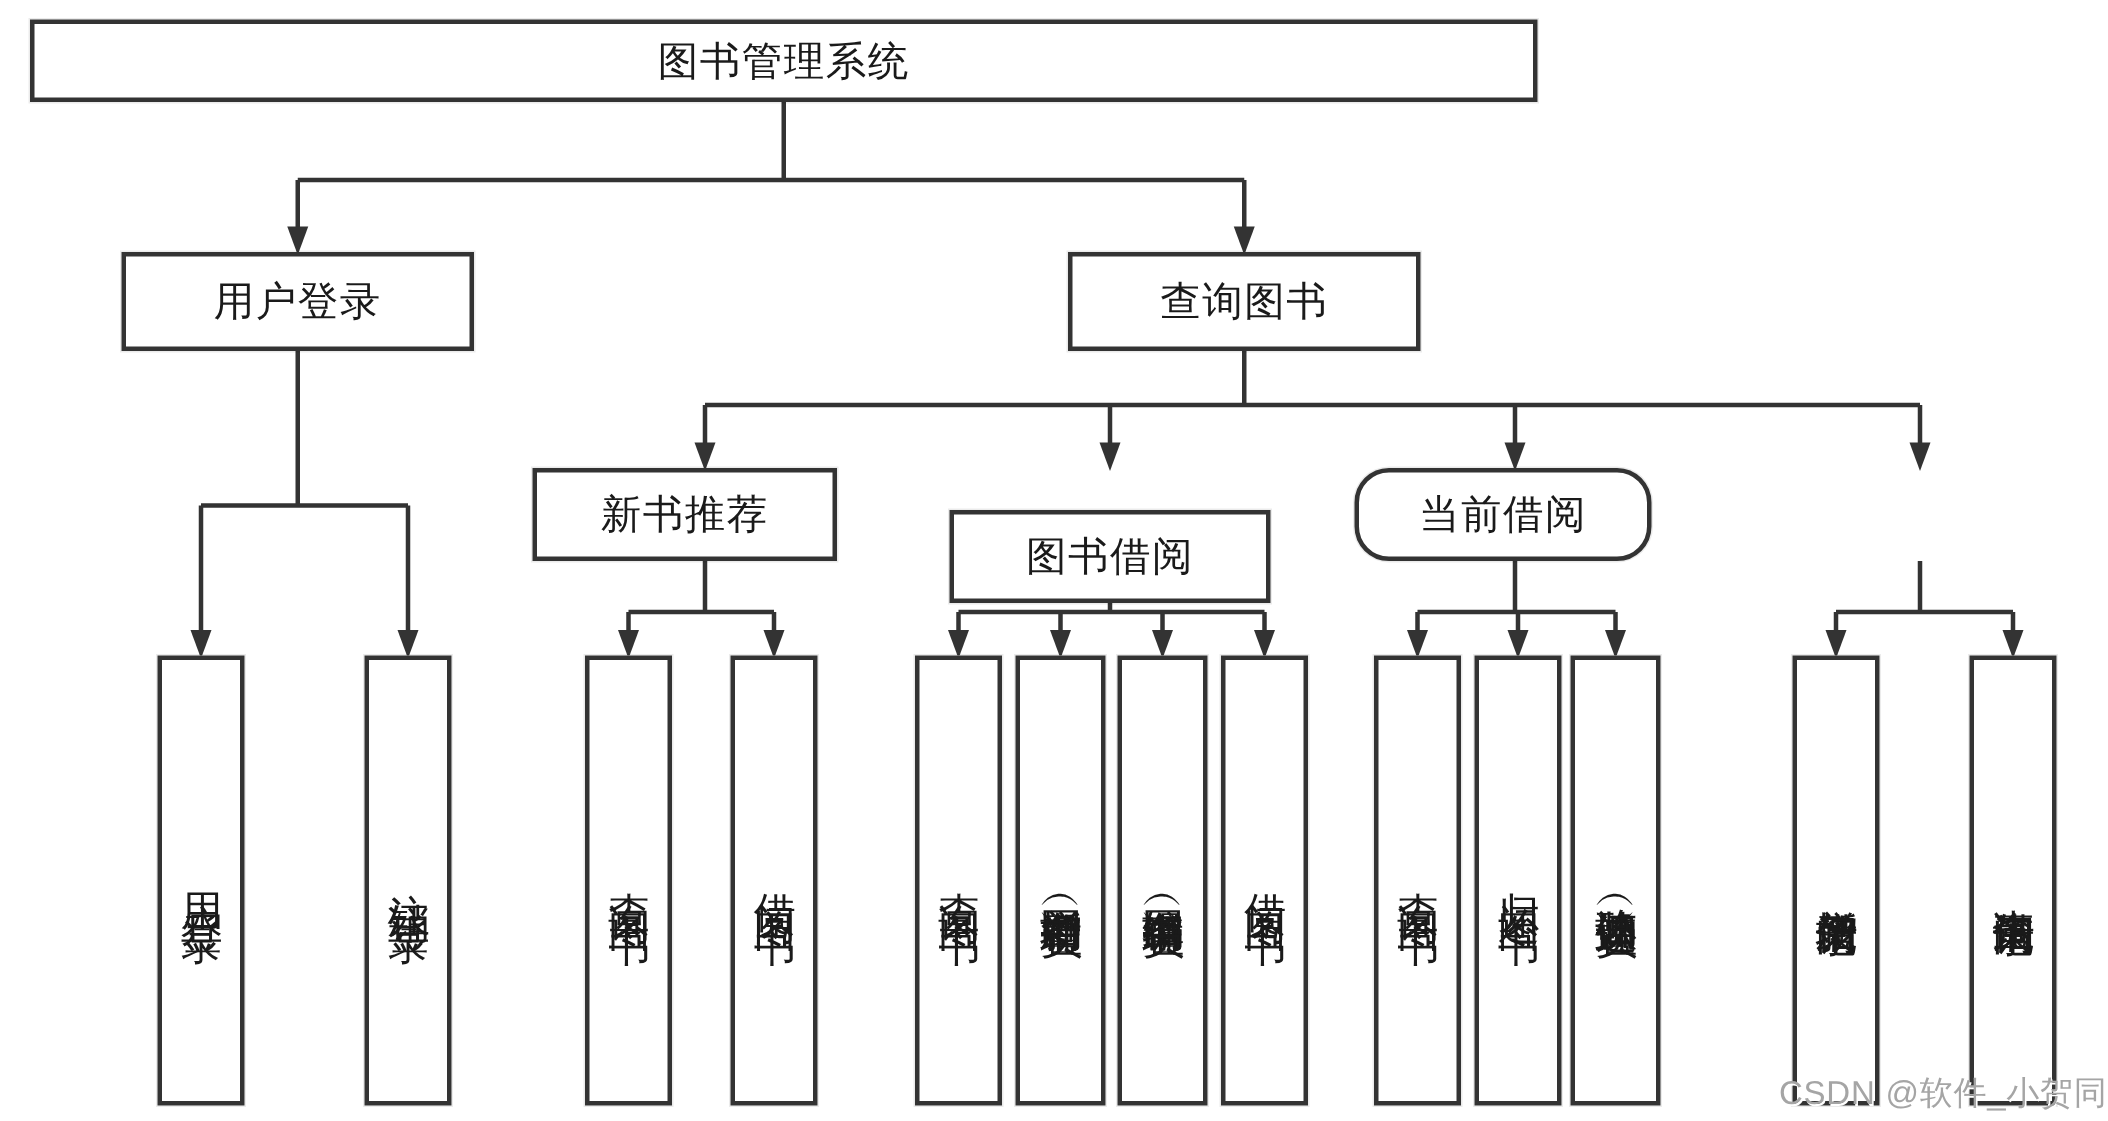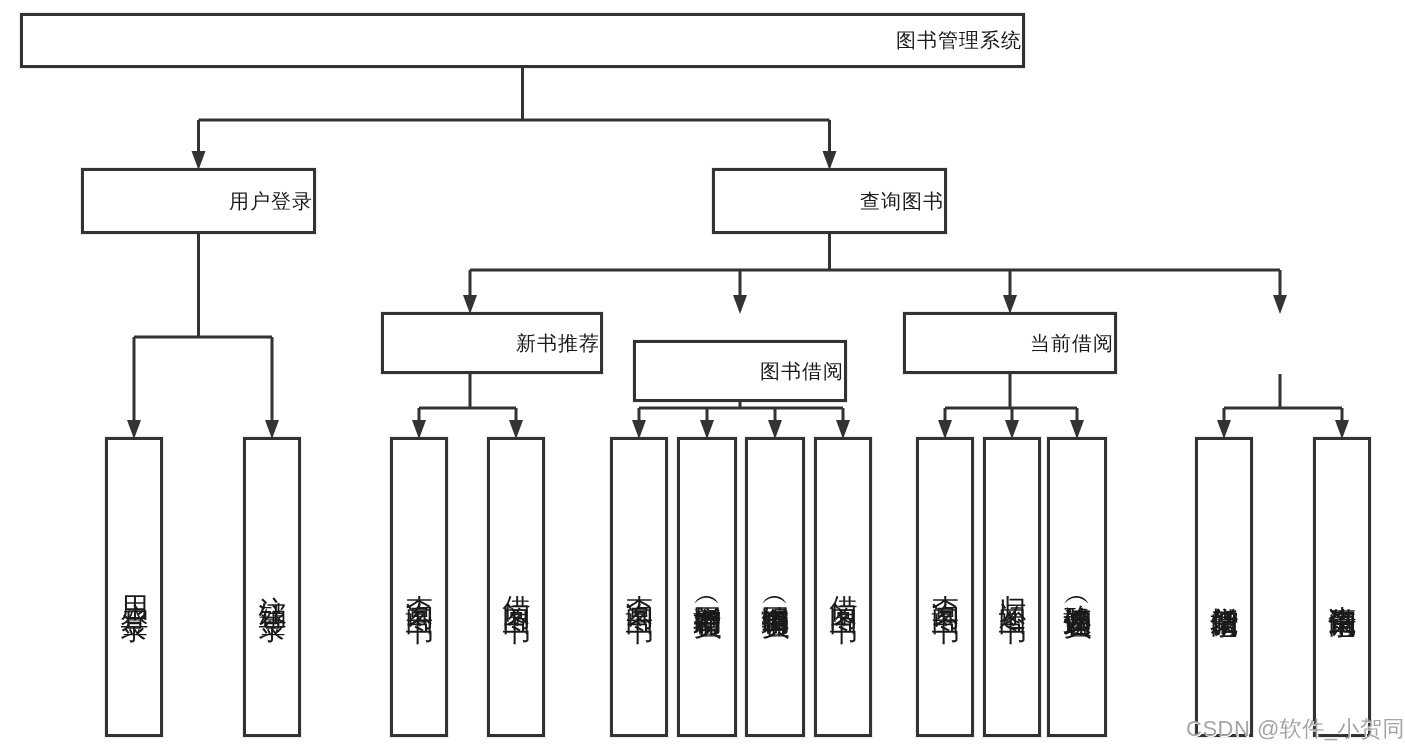--- a/index.html
+++ b/index.html
@@ -17,23 +17,23 @@
     width: 1405px; height: 747px;
     pointer-events: none;
   }
   .hnode {
     position: absolute;
     box-sizing: border-box;
     border: 3px solid #333333;
     background: #ffffff;
     display: flex;
     align-items: center;
-    justify-content: flex-end;
+    justify-content: center;
     color: #1a1a1a;
-    font-size: 20px;
+    font-size: 27px;
     letter-spacing: 1px;
     box-shadow: 0 0 0 1px rgba(0,0,0,0.08);
   }
   .vnode {
     position: absolute;
     top: 437px;
     height: 300px;
     box-sizing: border-box;
     border: 3px solid #333333;
     background: #ffffff;
@@ -106,27 +106,27 @@
     <span>图书管理系统</span>
   </div>
 
   <div class="hnode" style="left:81px; top:168px; width:235px; height:66px;">
     <span>用户登录</span>
   </div>
   <div class="hnode" style="left:712px; top:168px; width:235px; height:66px;">
     <span>查询图书</span>
   </div>
 
-  <div class="hnode" style="left:381px; top:312px; width:222px; height:62px;">
+  <div class="hnode" style="left:355px; top:312px; width:203px; height:62px;">
     <span>新书推荐</span>
   </div>
   <div class="hnode" style="left:633px; top:312px; width:214px; height:62px;margin-top:28px;">
     <span>图书借阅</span>
   </div>
-  <div class="hnode" style="left:903px; top:312px; width:214px; height:62px;">
+  <div class="hnode" style="left:903px; top:312px; width:198px; height:62px;border-radius:23px;">
     <span>当前借阅</span>
   </div>
 
   <div class="vnode" style="left:105px; width:58px;">
     <span class="vtext">用户登录</span>
   </div>
   <div class="vnode" style="left:243px; width:58px;">
     <span class="vtext">注销登录</span>
   </div>
 

